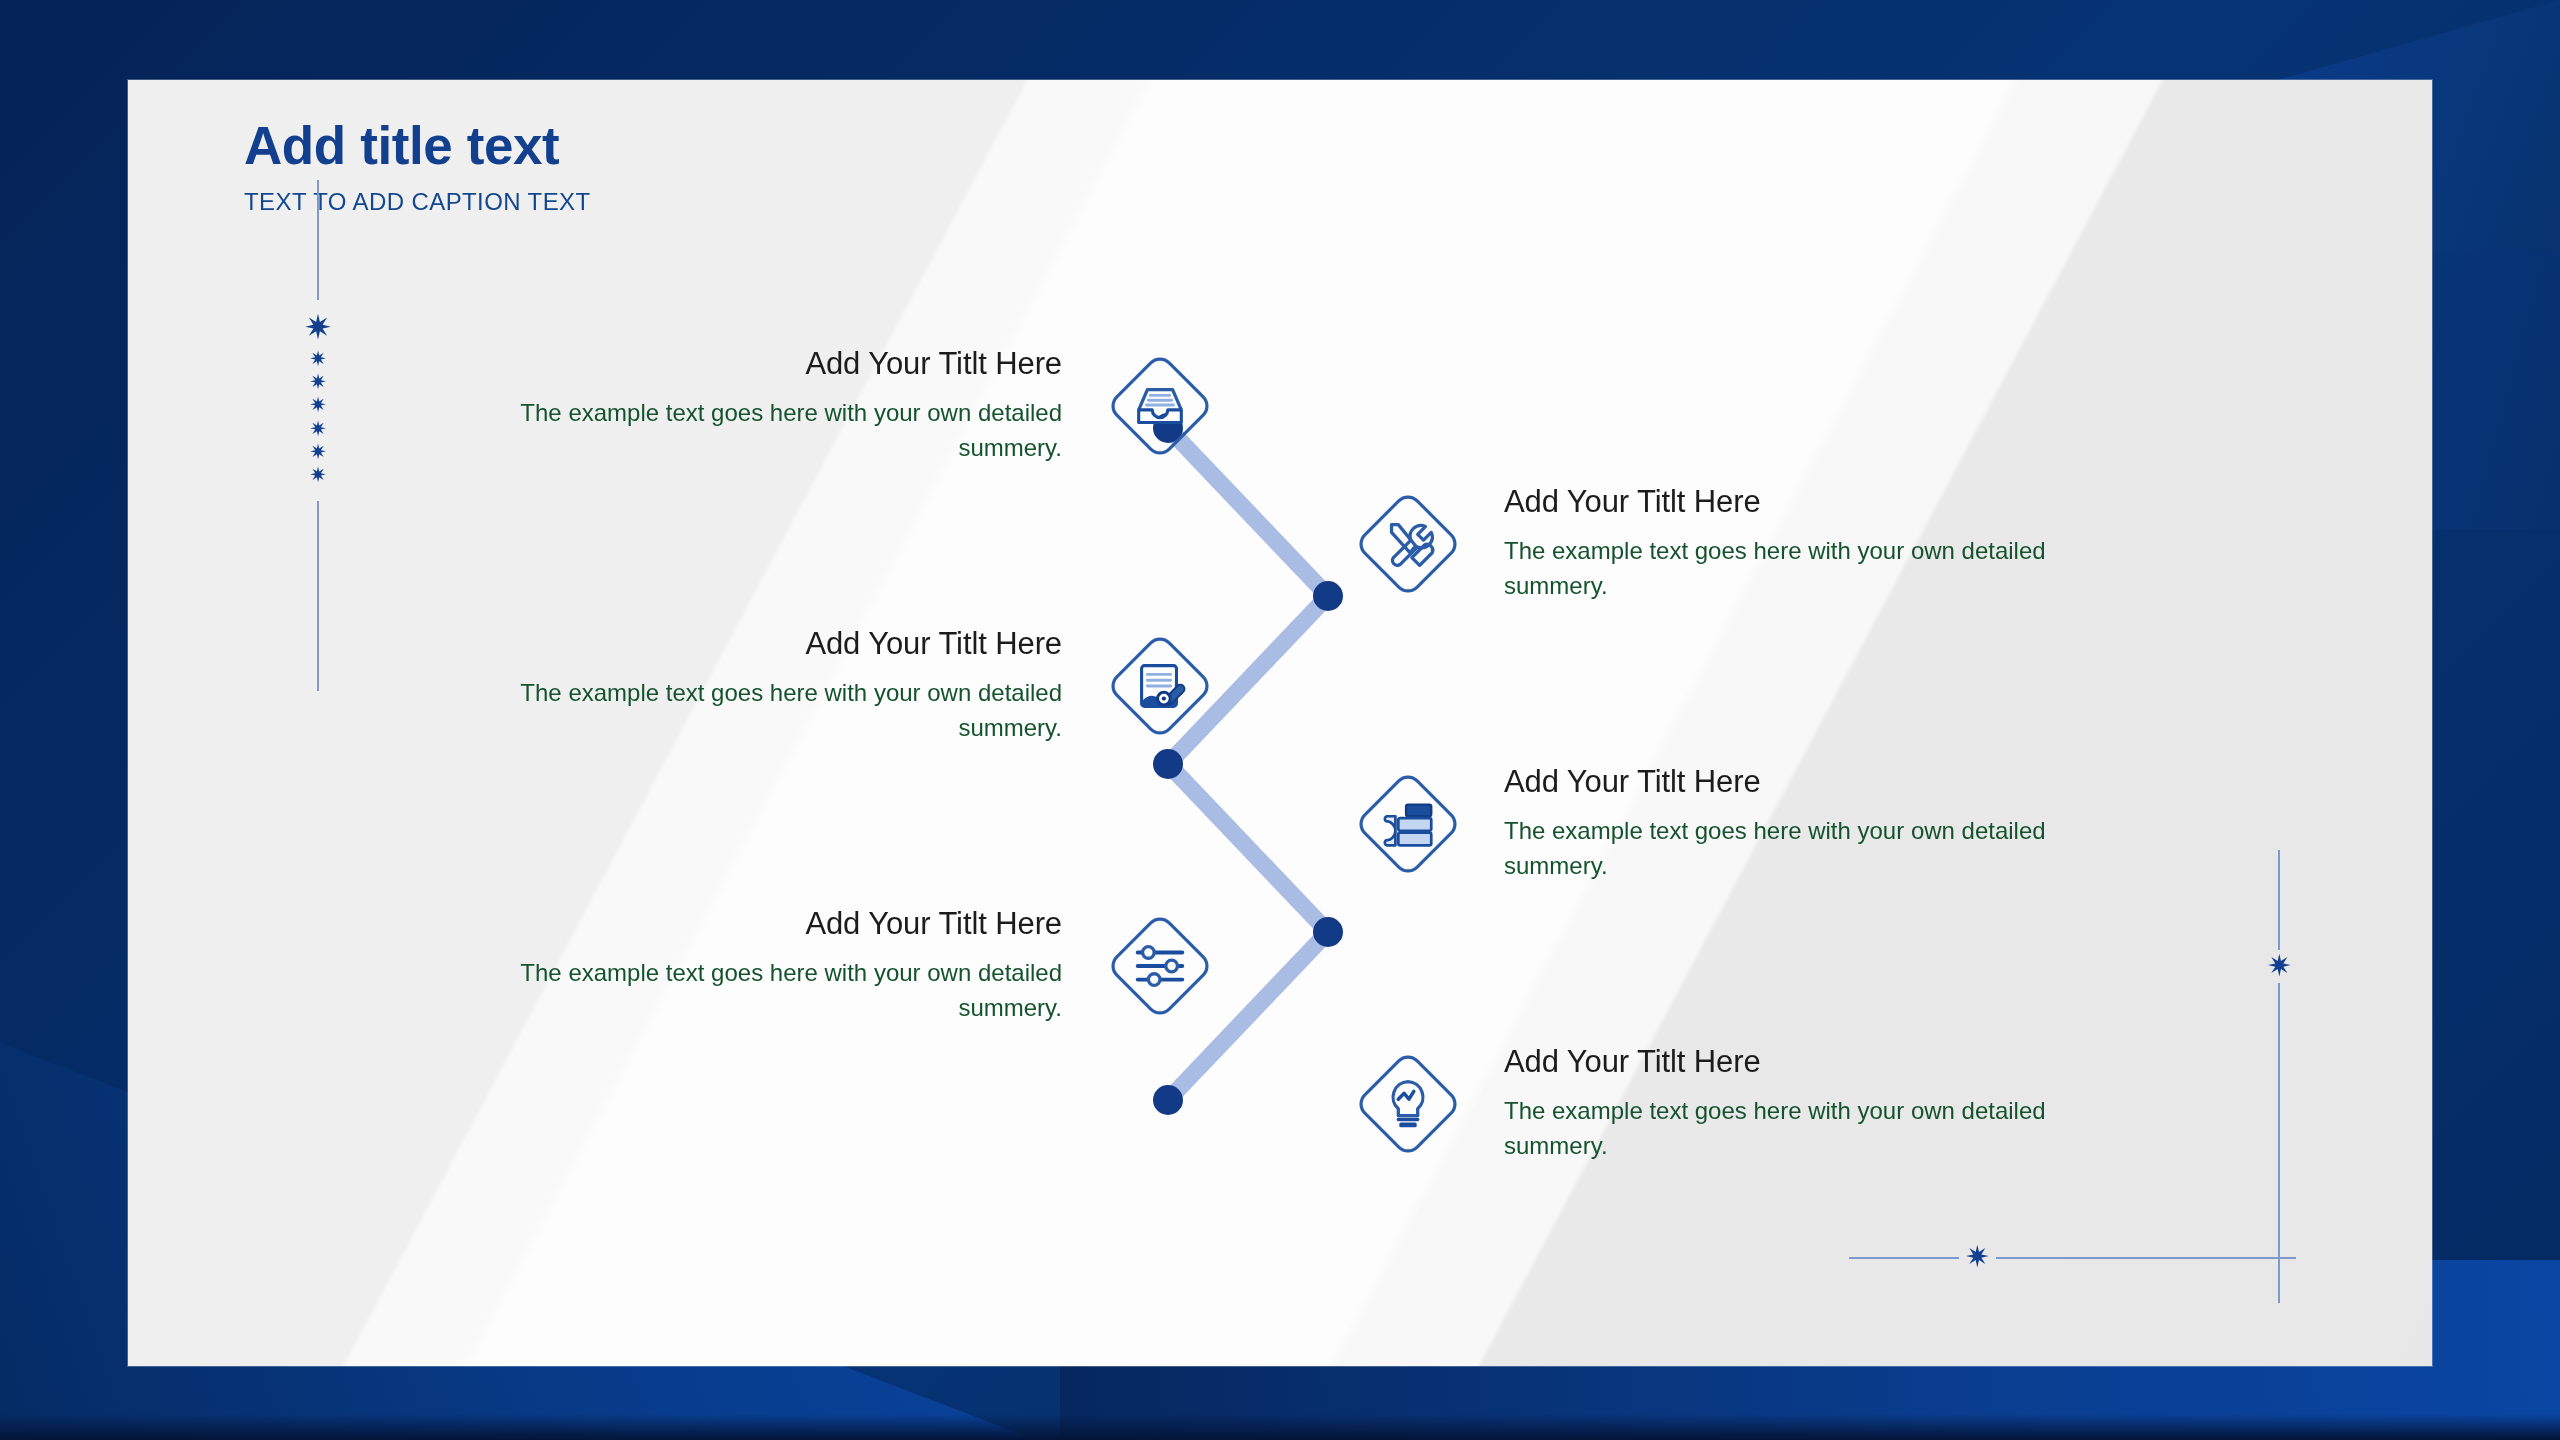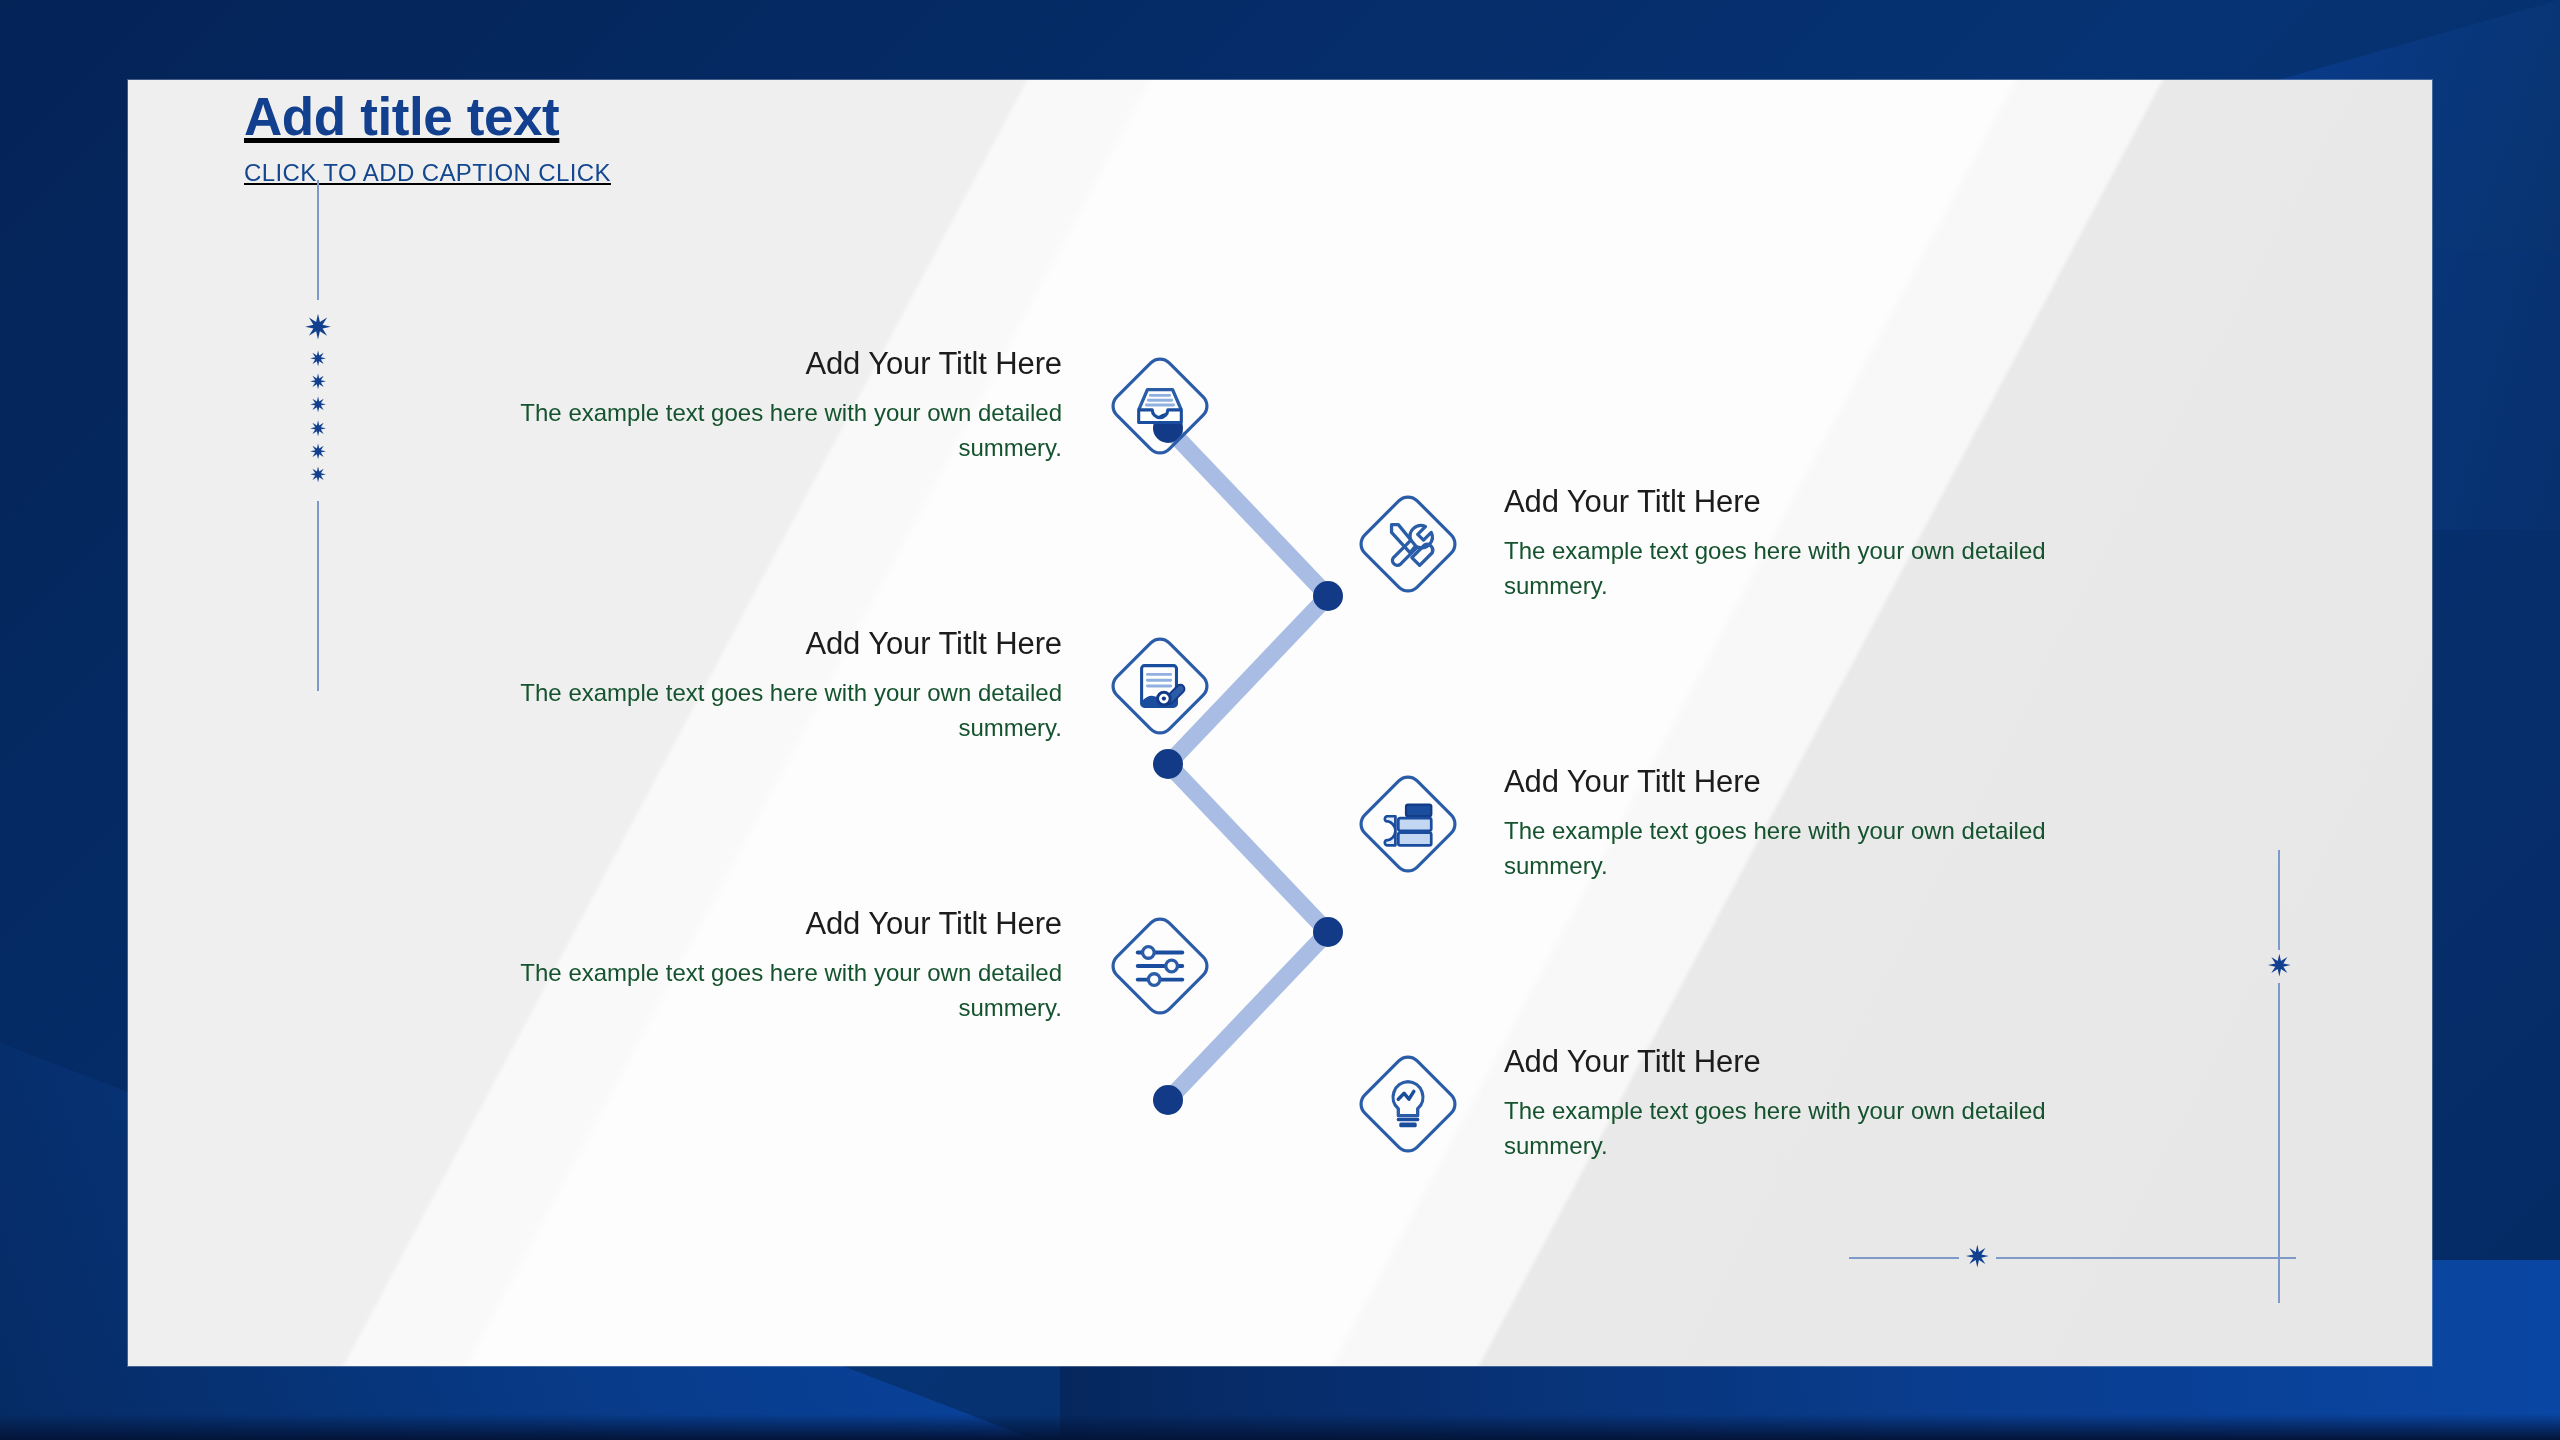--- a/index.html
+++ b/index.html
@@ -107,24 +107,23 @@
         rgba(255,255,255,0.55) 30.2%,
         rgba(255,255,255,0.55) 68%,
         rgba(0,0,0,0.022) 68.2%,
         rgba(0,0,0,0.028) 100%);
   }
 
   
   #header {
     position: absolute;
     left: 90px;
-    top: 5px;
-    display: flex;
-    align-items: center;
-    text-decoration: underline;
+    top: 34px;
+    display: flex;
+    align-items: center;
   }
   .header-rule {
     width: 2px;
     background: #6f8fc0;
     margin-right: 24px;
     margin-top: 12px;
     margin-bottom: 6px;
   }
   .header-text { padding-top: 4px; }
   #page-title {
@@ -279,21 +278,21 @@
   <div class="bg-dark-edge"></div>
 
   <div id="slide">
     <div class="slide-diag"></div>
     <div class="slide-diag2"></div>
 
     <div id="header">
       <div class="header-rule"></div>
       <div class="header-text">
         <div id="page-title">Add title text</div>
-        <div id="page-caption">CLICK TO ADD CAPTION CLICK</div>
+        <div id="page-caption">TEXT TO ADD CAPTION TEXT</div>
       </div>
     </div>
 
     <div id="left-rail">
       <div class="rail-line-top"></div>
       <div class="rail-stars">
         <span class="star star-lg">✷</span>
         <span class="star star-sm">✷</span>
         <span class="star star-sm">✷</span>
         <span class="star star-sm">✷</span>

